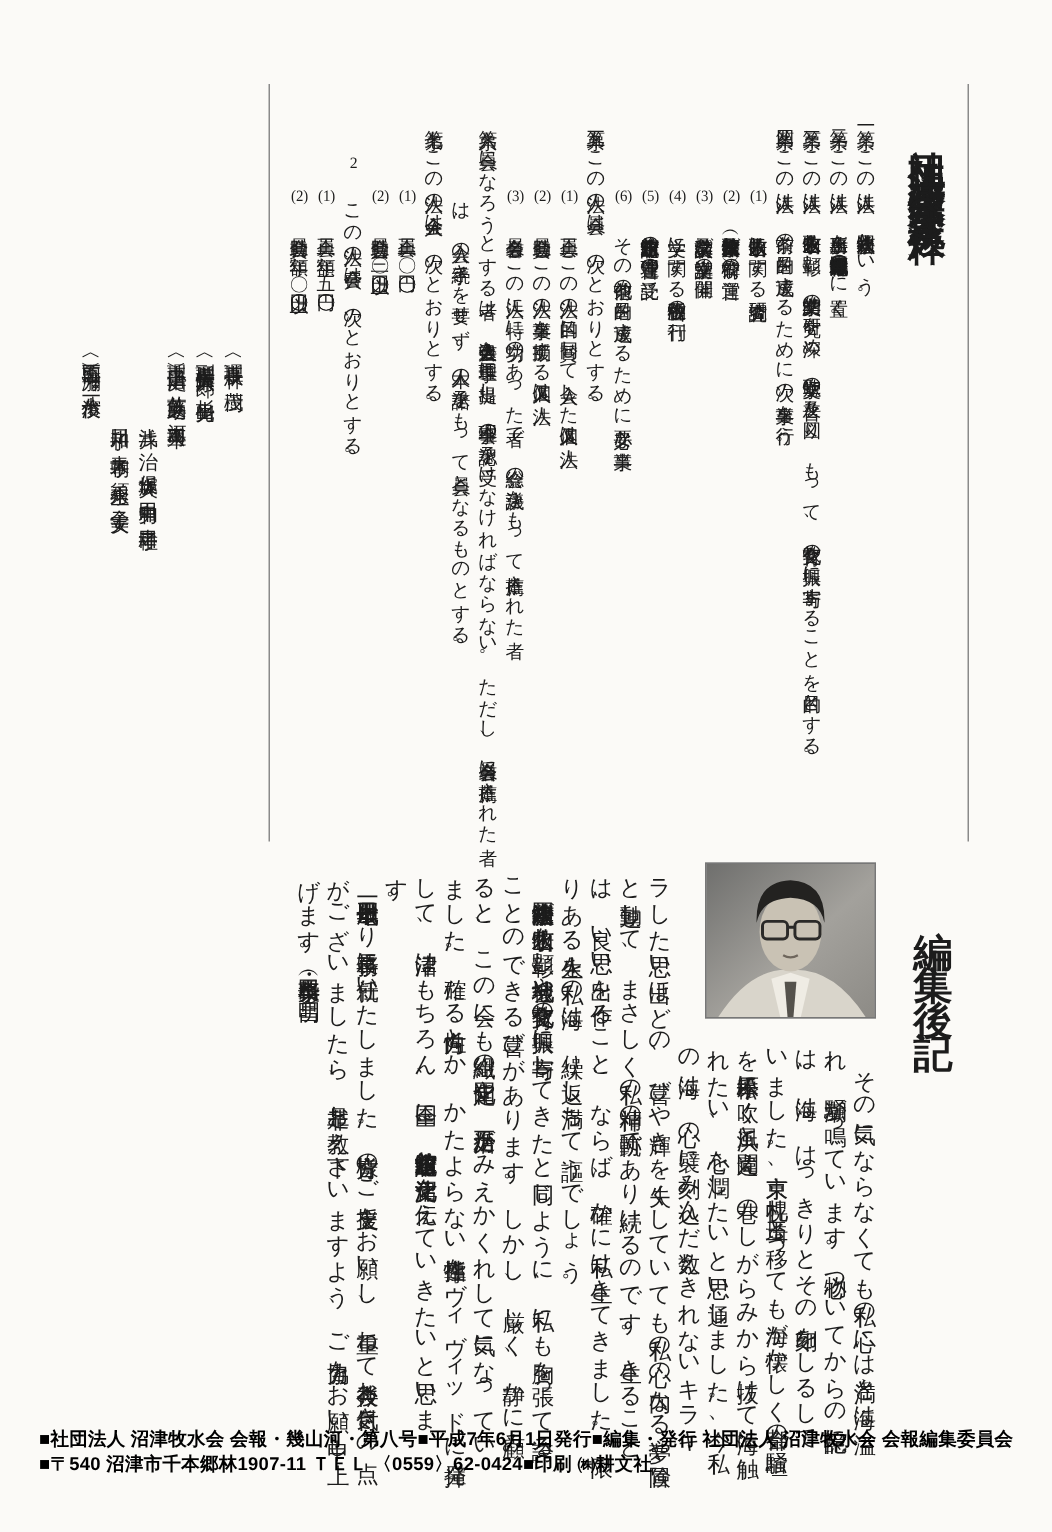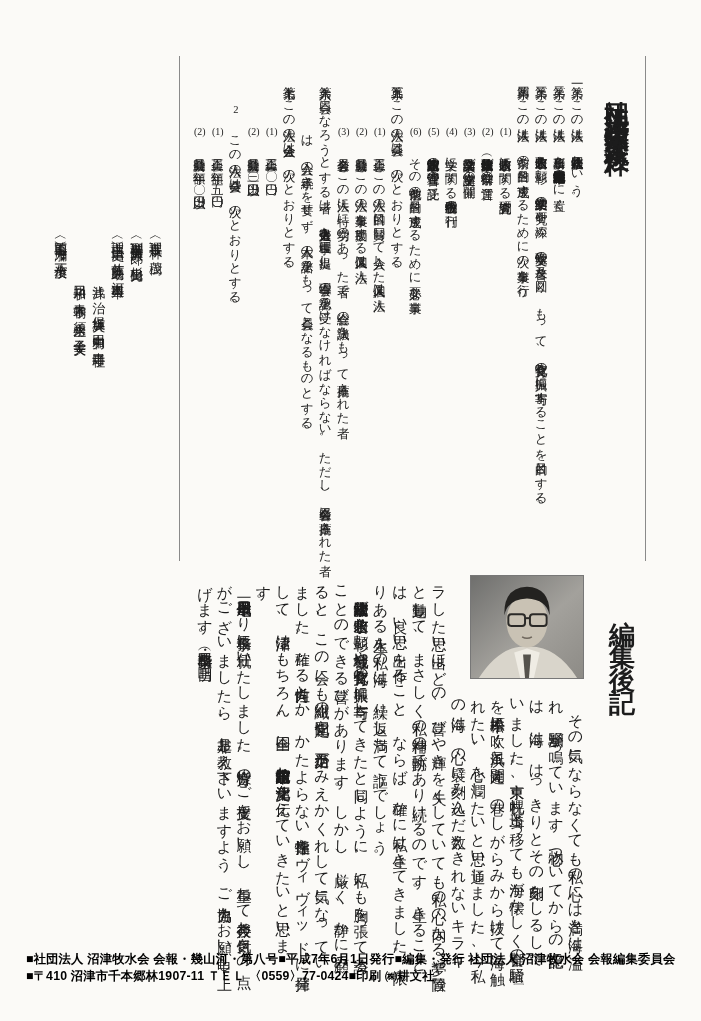--- a/index.html
+++ b/index.html
@@ -129,16 +129,16 @@
       </div>
 
     <p class="kp">その気にならなくても私の心には満々と海は溢れ、潮騒が鳴っています。物心ついてからの記憶には、海は、はっきりとその刻印をしるしていました。東京、札幌、埼玉と移っても海が懐かしく都会の喧騒を千本松原に吹く浜風と間違え、巷のしがらみから抜けて海に触れたい、心を潤したいと思い通しました。今、私の海は、心の襞に刻み込んだ数えきれないキラキラした思い出ほどの、喜びや輝きを失くしていても私の心の内なる夢や冒険と連動して、まさしく私の精神の軌跡であり続けるのです。生きることは、良い思い出を作ること、ならば、確かに私は生きてきました。限りある人生を私の海は、繰り返し満ちて謳うでしょう。</p>
         <p class="kp">社団法人沼津牧水会が若山牧水を顕彰し地域社会や教育文化の振興に寄与してきたと同じように、私にも胸を張って誇ることのできる喜びがあります。しかし、厳しく、静かに顧みると、この会にも組織の固定化や、活力不足がみえかくれして気になっていました。確たる方向性とか、かたよらない指導性をヴィヴィッドに発揮して、沼津はもちろん、全国に、沼津市若山牧水記念館と沼津文化を伝えていきたいと思います。</p>
         <p class="kp">平成七年四月一日より事務長に就任いたしました。皆様方のご支援をお願いし、重ねて今後共お気付きの点がございましたら、是非お教え下さいますよう、ご協力をお願い申し上げます。（事務長・柴田　昌明）</p>
       </div>
   </section>
 
   <footer class="footer">
     <div>■社団法人 沼津牧水会 会報・幾山河・第八号■平成7年6月1日発行■編集・発行 社団法人 沼津牧水会 会報編集委員会</div>
-    <div>■〒410 沼津市千本郷林1907-11 ＴＥＬ 〈0559〉77-0424■印刷 ㈱耕文社</div>
+    <div>■〒540 沼津市千本郷林1907-11 ＴＥＬ 〈0559〉62-0424■印刷 ㈱耕文社</div>
   </footer>
 
 </div>
 
 </body></html>

